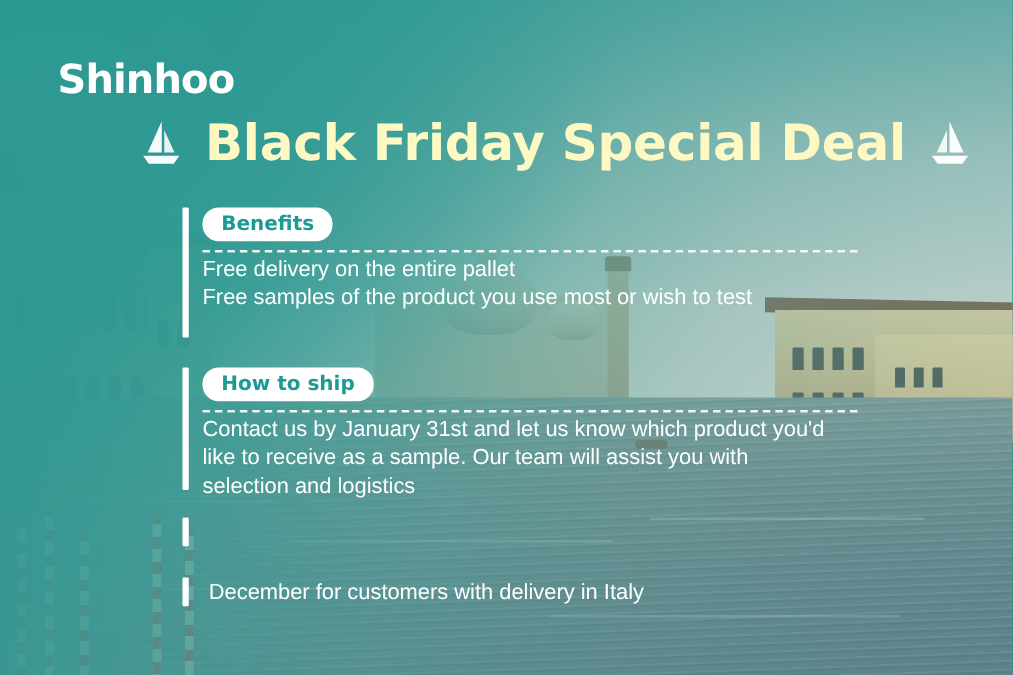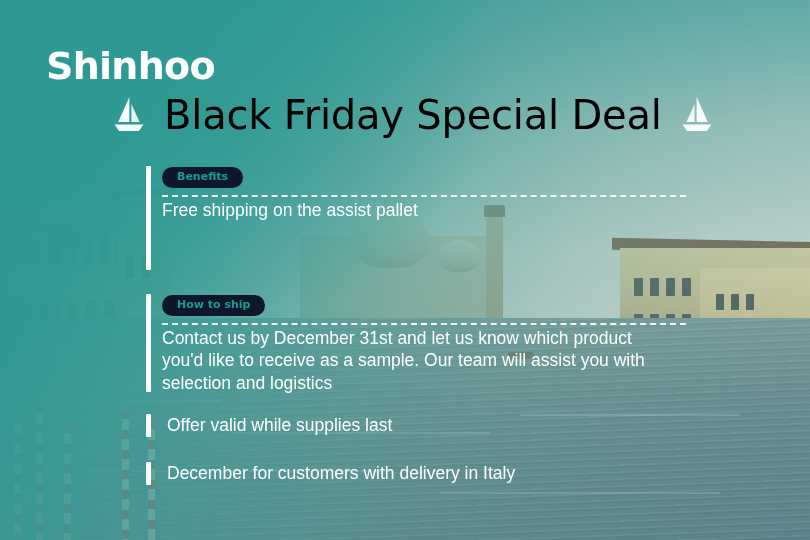--- a/index.html
+++ b/index.html
@@ -173,50 +173,50 @@
     position:absolute; inset:0;
     background:radial-gradient(ellipse 620px 420px at 6% 14%,
       rgba(45,154,147,0.88) 0%, rgba(45,154,147,0.40) 42%, rgba(45,154,147,0) 72%);
   }
 
   
   .content { position:absolute; inset:0; }
 
   .logo {
     position:absolute; left:46px; top:44px;
-    font-size:38px; font-weight:700; color:#ffffff;
+    font-size:32px; font-weight:700; color:#ffffff;
     letter-spacing:-0.7px;
     font-family:"DejaVu Sans", sans-serif;
   }
 
   .title-row {
     position:absolute; left:112px; top:92px;
     display:flex; align-items:center; gap:18px;
   }
   .title {
-    font-size:40px; font-weight:400; color:#000000;
+    font-size:40px; font-weight:700; color:#fef9c3;
     letter-spacing:-0.2px; white-space:nowrap;
     font-family:"DejaVu Sans", sans-serif;
     text-align:center;
   }
   .sail { width:34px; height:40px; display:block; }
   .sail.flip { transform:scaleX(-1); }
 
   
   .section { position:absolute; left:146px; }
   .vbar {
     position:absolute; left:0; top:0; width:5px;
     background:#ffffff; border-radius:1px;
   }
   .sec-body { margin-left:16px; }
 
   .pill {
     display:inline-block;
-    background:#0f172a; color:#1a9b94;
-    font-size:11px; font-weight:700;
+    background:#ffffff; color:#1a9b94;
+    font-size:16px; font-weight:700;
     padding:3px 15px 4px; border-radius:13px;
     line-height:1.25;
     font-family:"DejaVu Sans", sans-serif;
   }
   .dash {
     height:0; margin-top:7px; margin-bottom:2px;
     border-top:2px dashed rgba(255,255,255,.90);
   }
   .lines { color:#ffffff; font-size:17.5px; line-height:1.28; font-weight:400; }
   .lines div { white-space:nowrap; }
@@ -372,37 +372,37 @@
         </svg>
       </span>
     </div>
 
     <div class="section" id="sec-benefits">
       <div class="vbar"></div>
       <div class="sec-body">
         <span class="pill">Benefits</span>
         <div class="dash"></div>
         <div class="lines">
-          <div>Free shipping on the assist pallet</div>
+          <div>Free delivery on the entire pallet</div>
+          <div>Free samples of the product you use most or wish to test</div>
         </div>
       </div>
     </div>
 
     <div class="section" id="sec-join">
       <div class="vbar"></div>
       <div class="sec-body">
         <span class="pill">How to ship</span>
         <div class="dash"></div>
-        <div class="para">Contact us by December 31st and let us know which product you'd like to receive as a sample. Our team will assist you with selection and logistics</div>
+        <div class="para">Contact us by January 31st and let us know which product you'd like to receive as a sample. Our team will assist you with selection and logistics</div>
       </div>
     </div>
 
     <div class="note" id="note-1">
       <div class="nbar"></div>
-      <div class="ntext">Offer valid while supplies last</div>
     </div>
     <div class="note" id="note-2">
       <div class="nbar"></div>
       <div class="ntext">December for customers with delivery in Italy</div>
     </div>
 
   </div>
 </div>
 
 </body></html>

